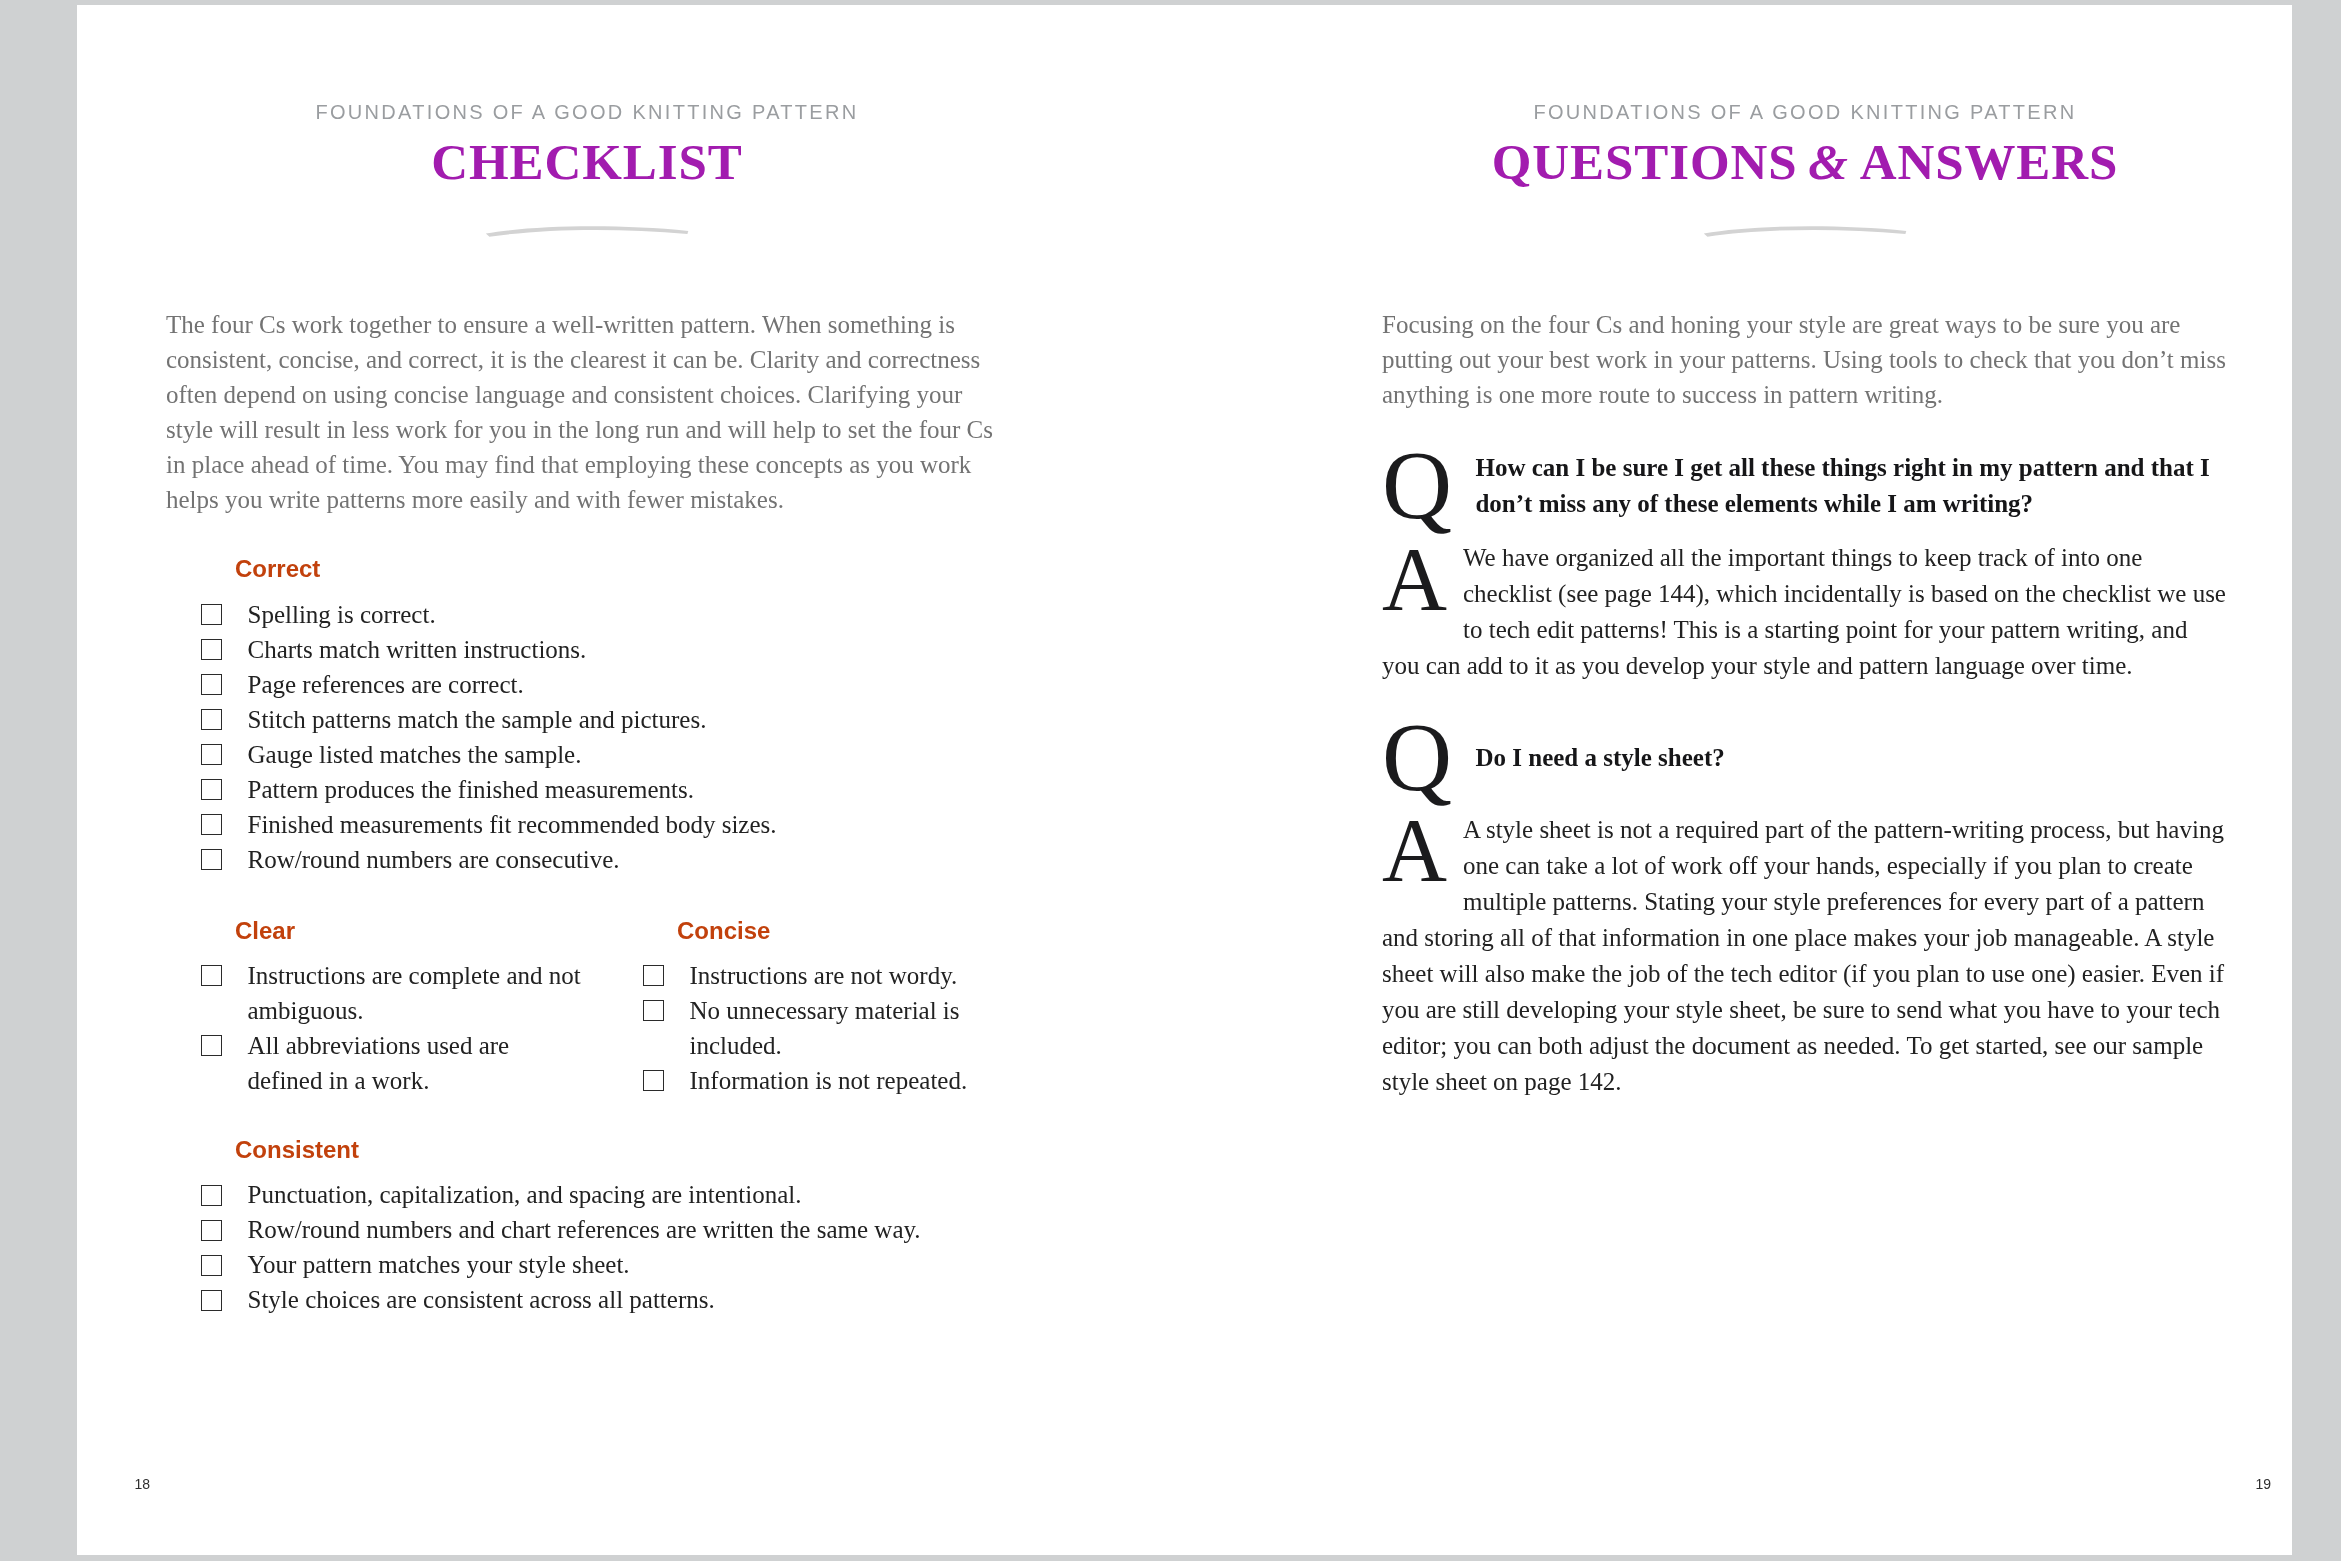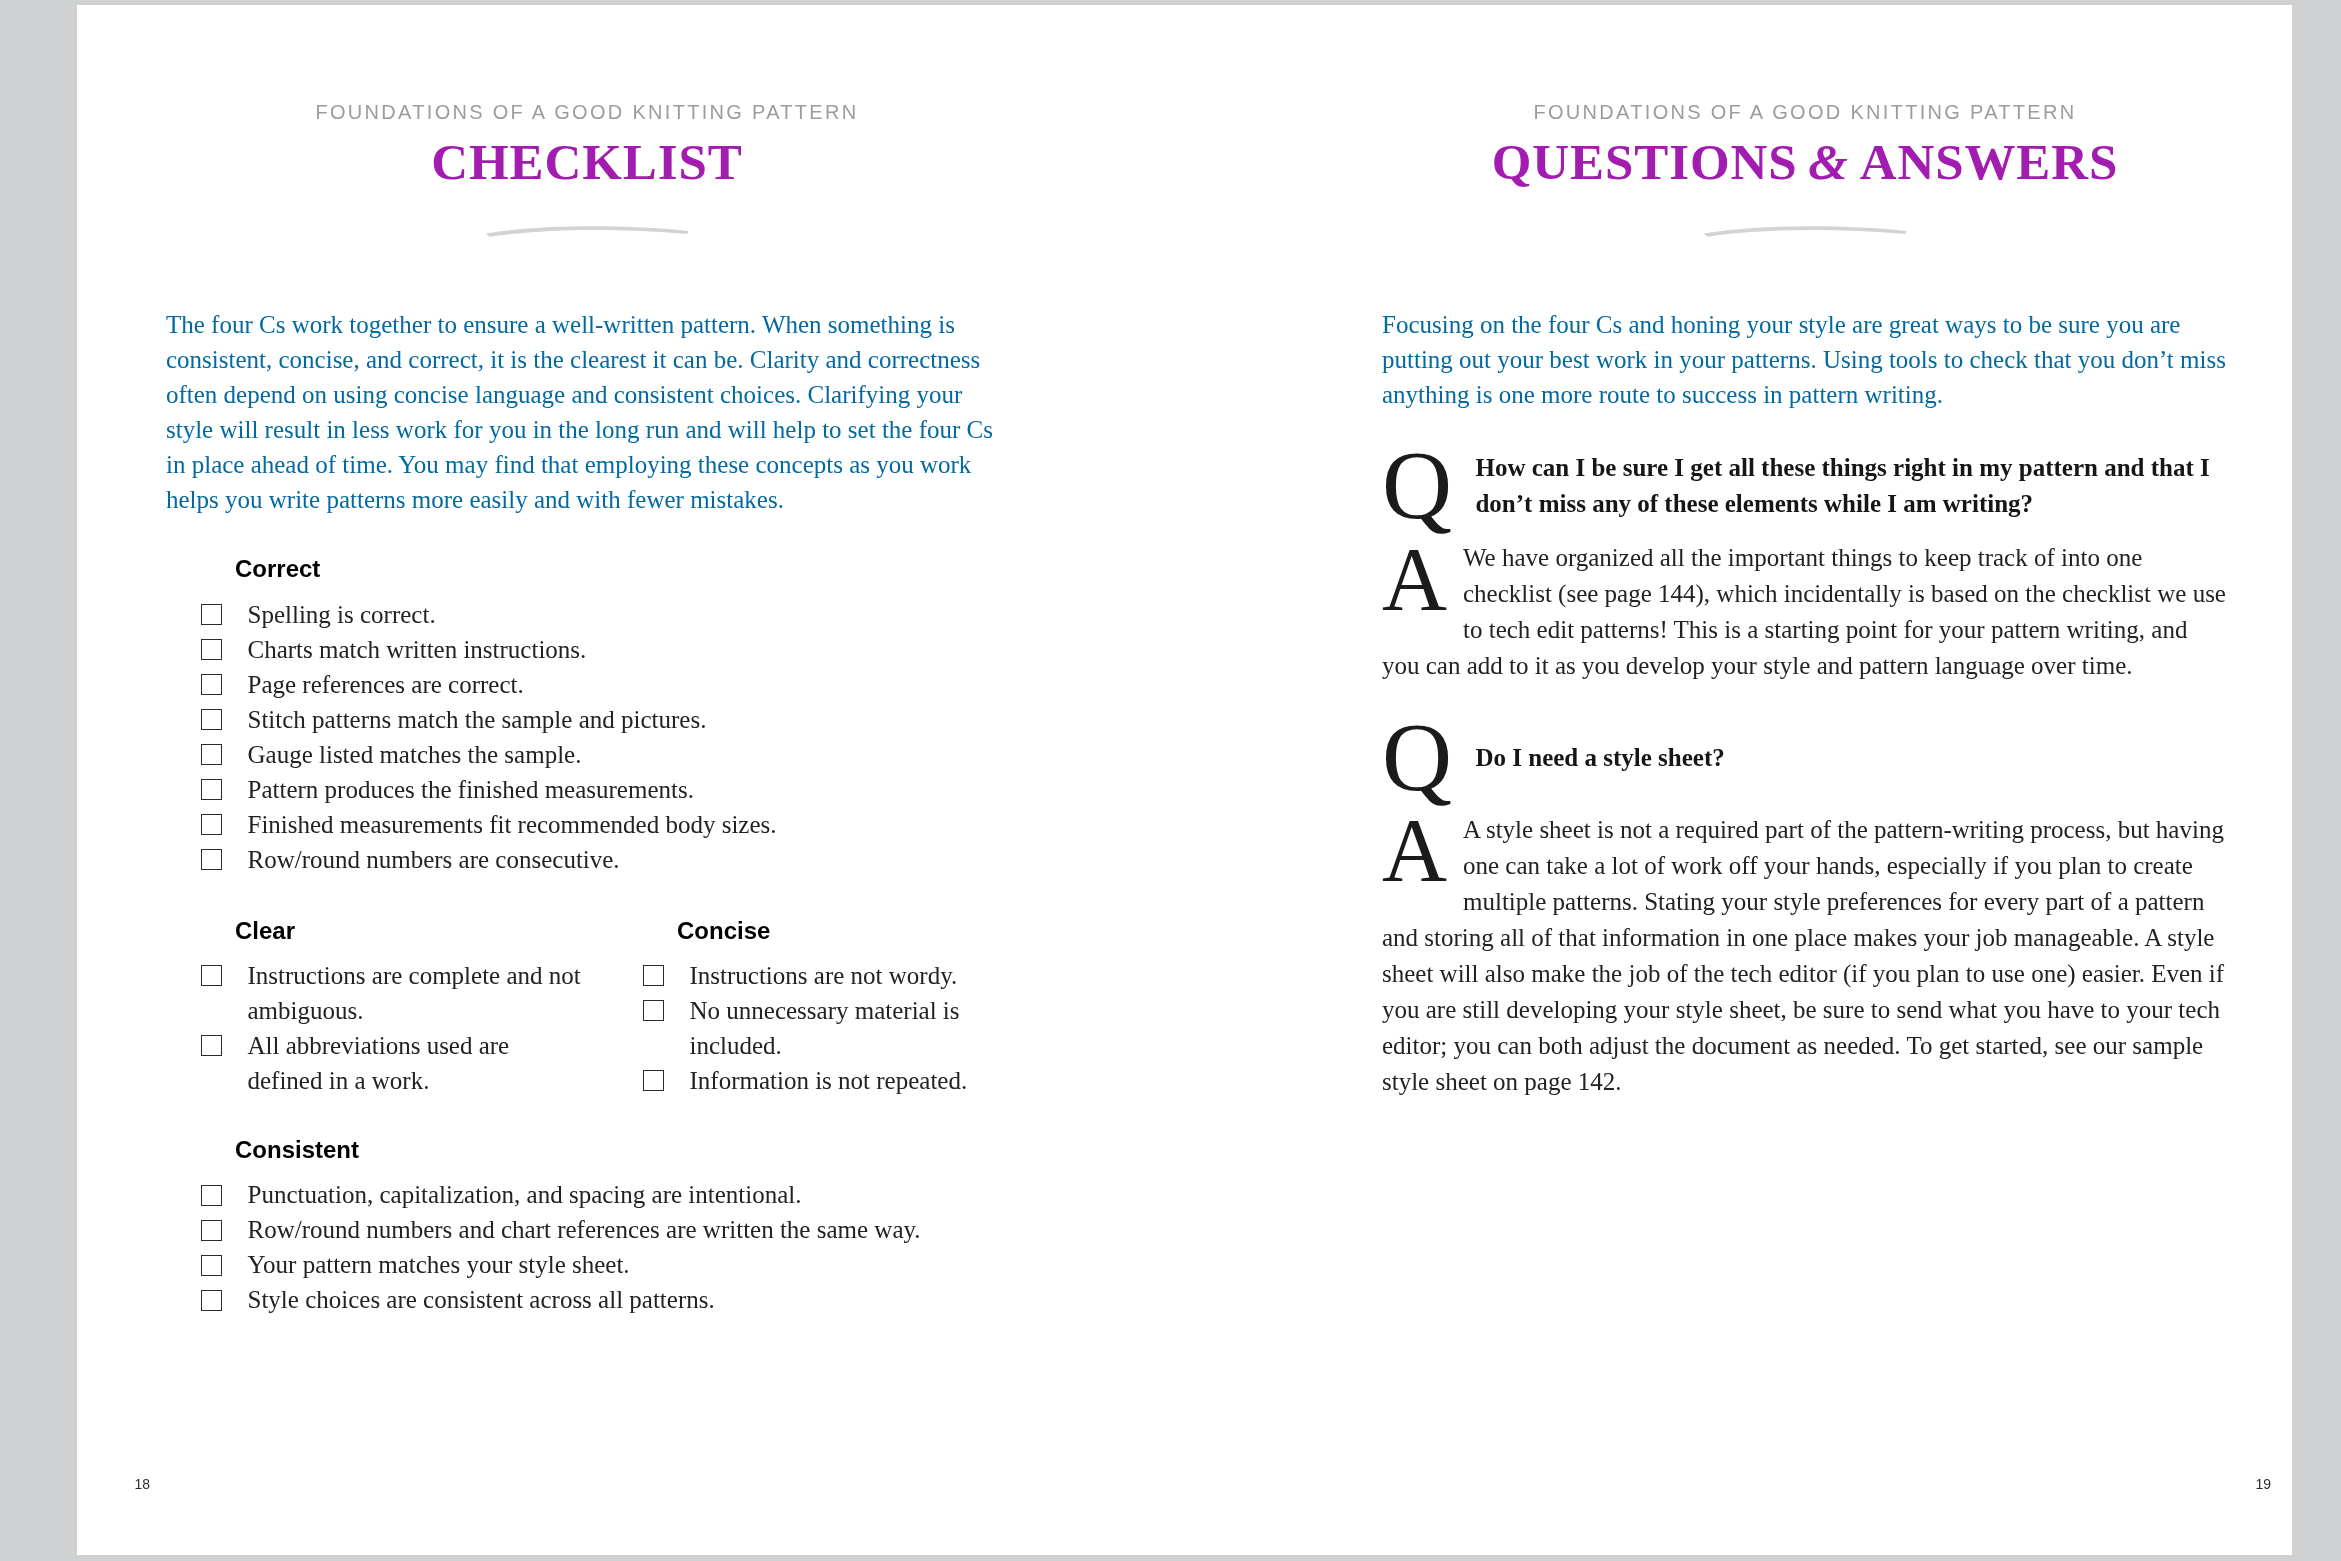--- a/index.html
+++ b/index.html
@@ -12,24 +12,24 @@
   .page.right{padding:0 63px 0 185px;}
 
   .eyebrow{margin-top:96px;text-align:center;
            font-family:"Liberation Sans",sans-serif;font-size:20px;
            letter-spacing:2.3px;color:#9a9da0;font-weight:normal;}
   .title{margin:10.8px 0 0 0;text-align:center;font-family:"Liberation Serif",serif;
          font-weight:bold;font-size:51px;line-height:56px;letter-spacing:0.9px;color:#a21caf;}
   .title .amp{font-style:italic;margin:0 10.8px;}
   .ornament{margin-top:31px;text-align:center;height:18px;}
 
-  .intro{margin:68px 0 0 0;font-size:25px;line-height:35px;color:#0369a1;}
+  .intro{margin:68px 0 0 0;font-size:25px;line-height:35px;color:#737373;}
 
   .check-heading{font-family:"Liberation Sans",sans-serif;font-weight:bold;
-                 font-size:24px;line-height:27px;color:#000000;
+                 font-size:24px;line-height:27px;color:#c2410c;
                  margin:0 0 14.4px 69px;}
   .check-section{margin-top:38px;}
   .check-item{display:flex;align-items:flex-start;font-size:25px;line-height:35px;gap:12px;}
   .checkbox{flex:none;width:19px;height:19px;border:1.8px solid #2b2b2b;
             margin:7.2px 13.5px 0 35px;background:#fff;}
   .check-label{color:#222;}
   .two-col{display:flex;margin-top:40px;}
   .two-col .check-section{margin-top:0;}
   .col-a{width:442px;flex:none;}
   .col-a .check-label{max-width:342px;}

